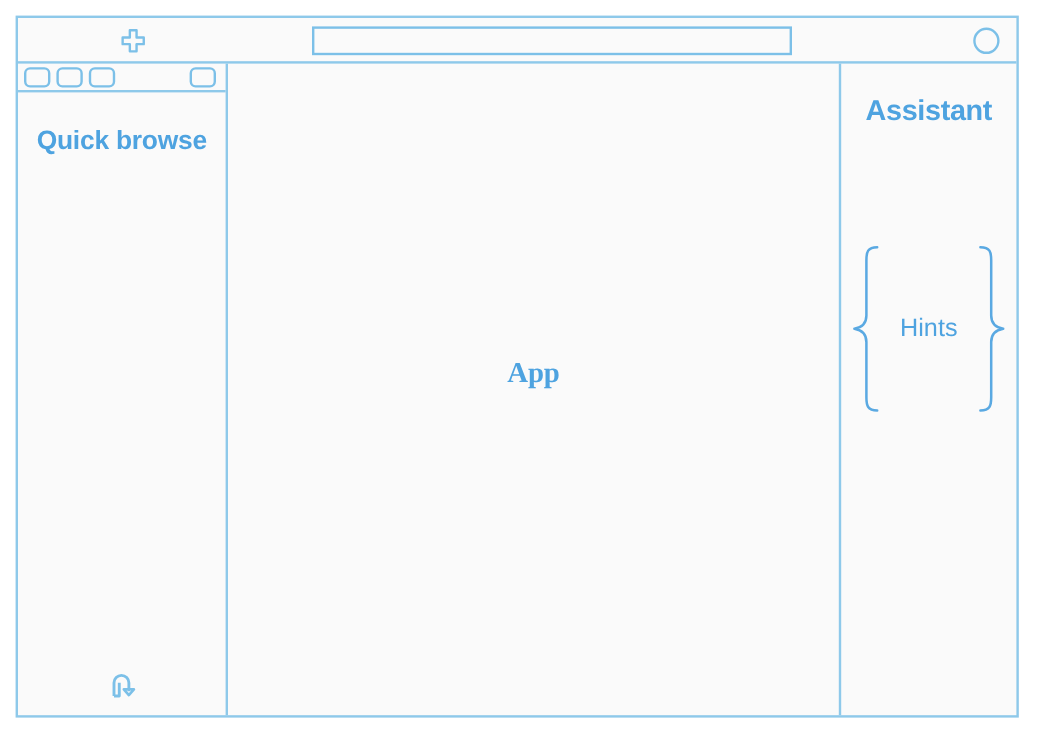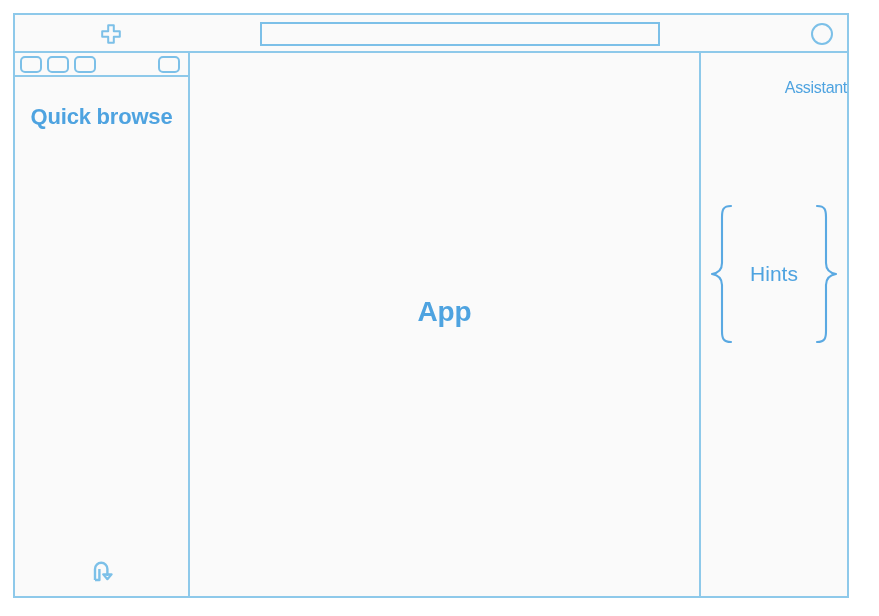--- a/index.html
+++ b/index.html
@@ -173,44 +173,45 @@
     top: 0;
     right: 146px;
     bottom: 0;
     box-sizing: border-box;
     border-right: 2px solid var(--wf-line);
     display: flex;
     align-items: center;
     justify-content: center;
   }
   .app-label {
-    font-size: 28px;
+    font-size: 24px;
     font-weight: bold;
     color: var(--wf-text);
     letter-spacing: -0.2px;
     position: relative;
     top: -13px;
+    font-family: Liberation Serif, serif;
   }
 
   
   .assistant-panel {
     position: absolute;
     right: 0;
     top: 0;
     width: 146px;
     bottom: 0;
   }
   .assistant-title {
     position: absolute;
     left: 0;
     right: 0;
     top: 26px;
-    text-align: right;
-    font-size: 16px;
-    font-weight: normal;
+    text-align: center;
+    font-size: 24px;
+    font-weight: bold;
     color: var(--wf-text);
     letter-spacing: -0.3px;
   }
 
   .hints-block {
     position: absolute;
     left: 8px;
     right: 8px;
     top: 148px;
     height: 145px;

